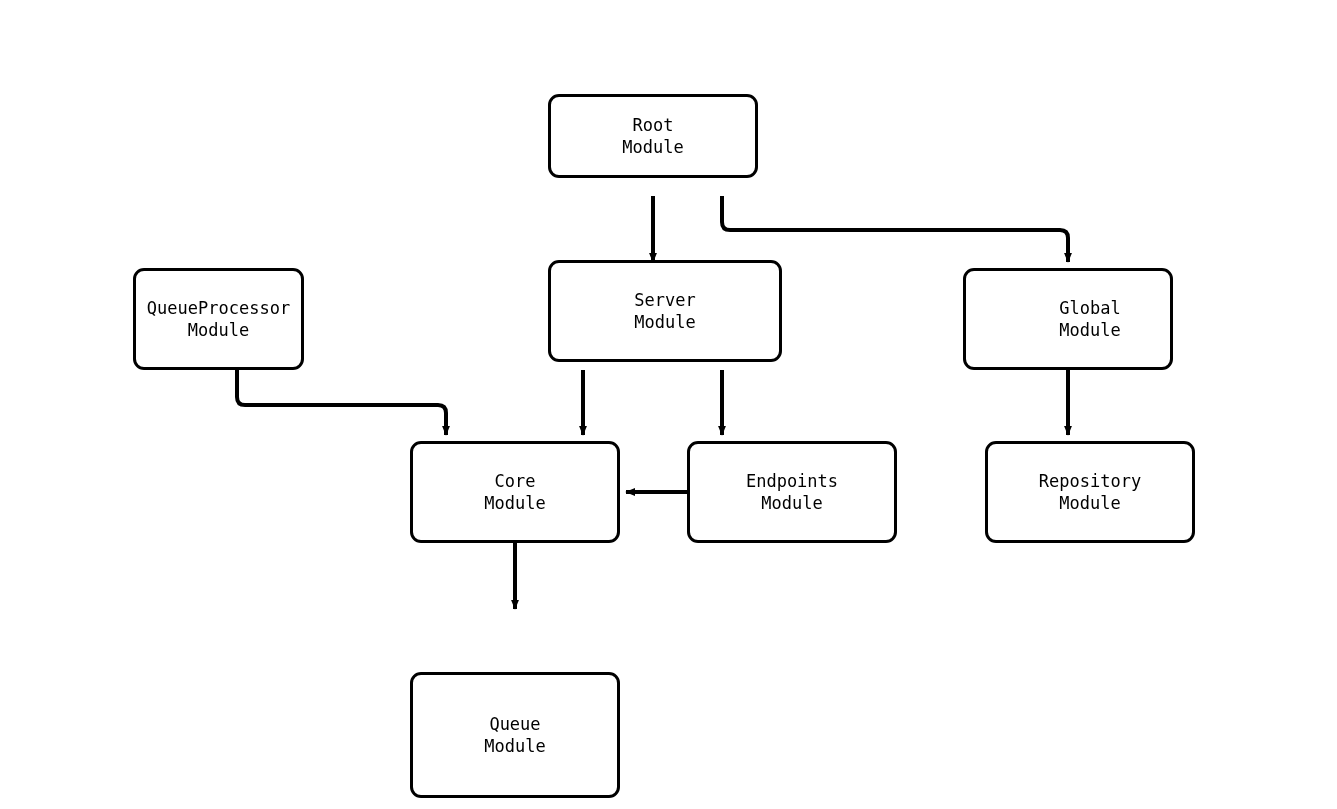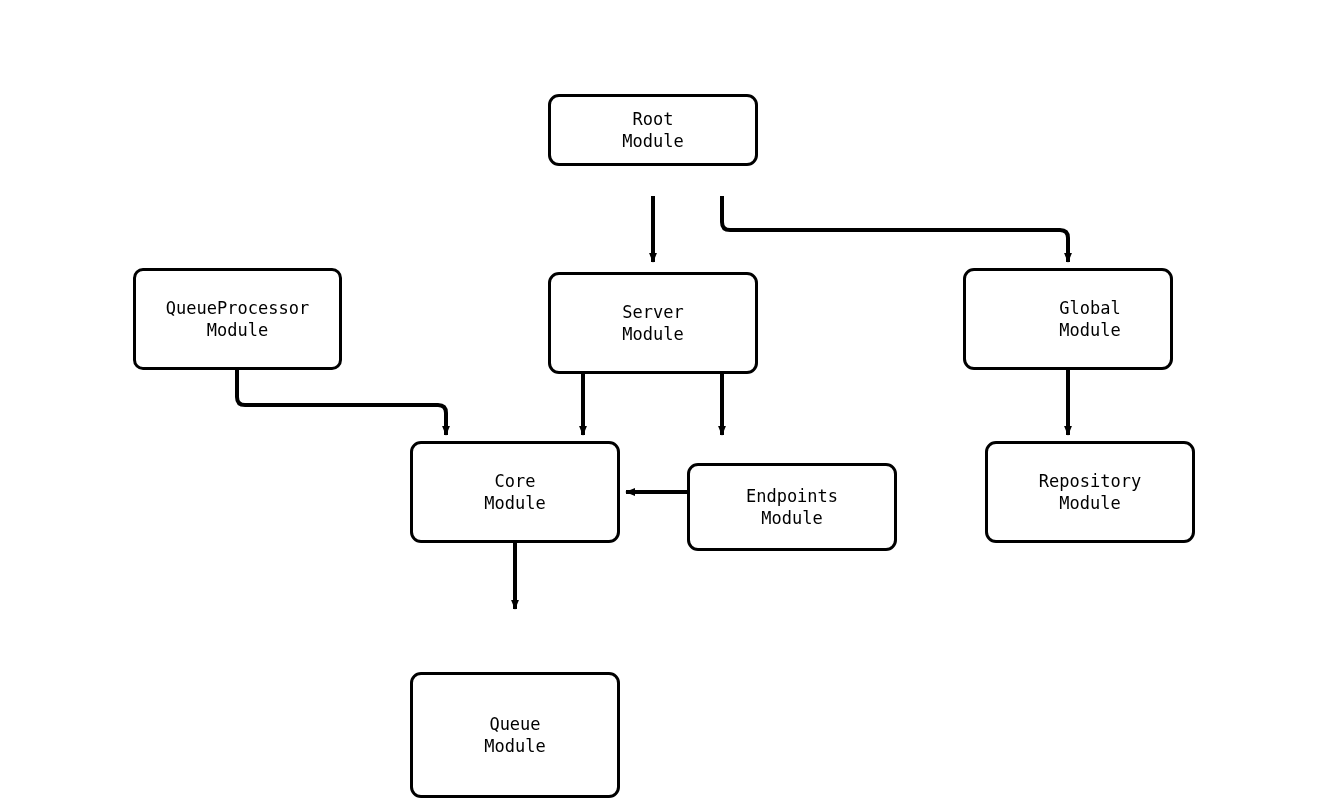--- a/index.html
+++ b/index.html
@@ -74,46 +74,46 @@
 
       <path d="M 687 492 L 626 492" marker-end="url(#arrowhead)"></path>
 
       <path d="M 1068 370 L 1068 435" marker-end="url(#arrowhead)"></path>
 
       <path d="M 515 543 L 515 609" marker-end="url(#arrowhead)"></path>
 
     </g>
   </svg>
 
-  <div class="node" style="left:548px; top:94px; width:210px; height:72px;">
+  <div class="node" style="left:548px; top:94px; width:210px; height:84px;">
     <span class="node-label">Root
 Module</span>
   </div>
 
-  <div class="node" style="left:133px; top:268px; width:209px; height:102px;border-radius:10px;">
+  <div class="node" style="left:133px; top:268px; width:171px; height:102px;">
     <span class="node-label">QueueProcessor
 Module</span>
   </div>
 
-  <div class="node" style="left:548px; top:272px; width:210px; height:102px;">
+  <div class="node" style="left:548px; top:260px; width:234px; height:102px;">
     <span class="node-label">Server
 Module</span>
   </div>
 
   <div class="node" style="left:963px; top:268px; width:210px; height:102px;padding-left:44px;">
     <span class="node-label">Global
 Module</span>
   </div>
 
   <div class="node" style="left:410px; top:441px; width:210px; height:102px;">
     <span class="node-label">Core
 Module</span>
   </div>
 
-  <div class="node" style="left:687px; top:463px; width:210px; height:88px;">
+  <div class="node" style="left:687px; top:441px; width:210px; height:102px;">
     <span class="node-label">Endpoints
 Module</span>
   </div>
 
   <div class="node" style="left:963px; top:441px; width:210px; height:102px;margin-left:22px;">
     <span class="node-label">Repository
 Module</span>
   </div>
 
   <div class="node" style="left:410px; top:644px; width:210px; height:126px;margin-top:28px;">

